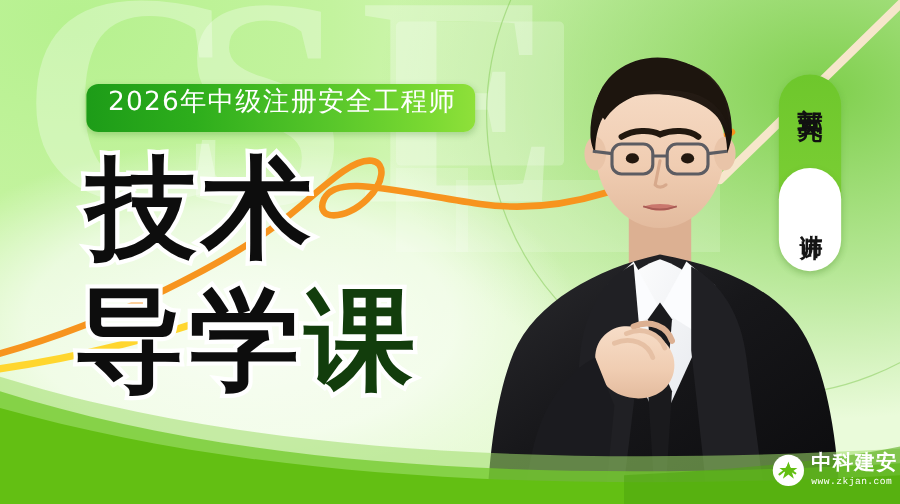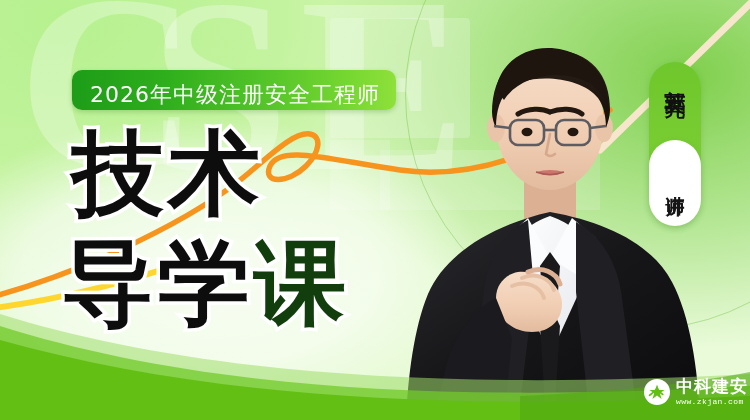--- a/index.html
+++ b/index.html
@@ -50,21 +50,21 @@
     background:transparent;
   }
 
   
   #deco { position:absolute; left:0; top:0; width:750px; height:420px; }
 
   
   #badge {
     position:absolute; left:72px; top:70px;
     height:40px; padding:0 16px 0 18px;
-    display:flex; align-items:flex-end;
+    display:flex; align-items:flex-start;
     border-radius:10px;
     background:linear-gradient(90deg,#1d9c18 0%, #2eae1c 28%, #57c62a 62%, #7ad932 88%, #8fe03a 100%);
     box-shadow:0 2px 5px rgba(40,120,20,0.25);
   }
   #badge-text {
     color:#ffffff;
     font-size:22px;
     font-weight:400;
     letter-spacing:1px;
     white-space:nowrap;

